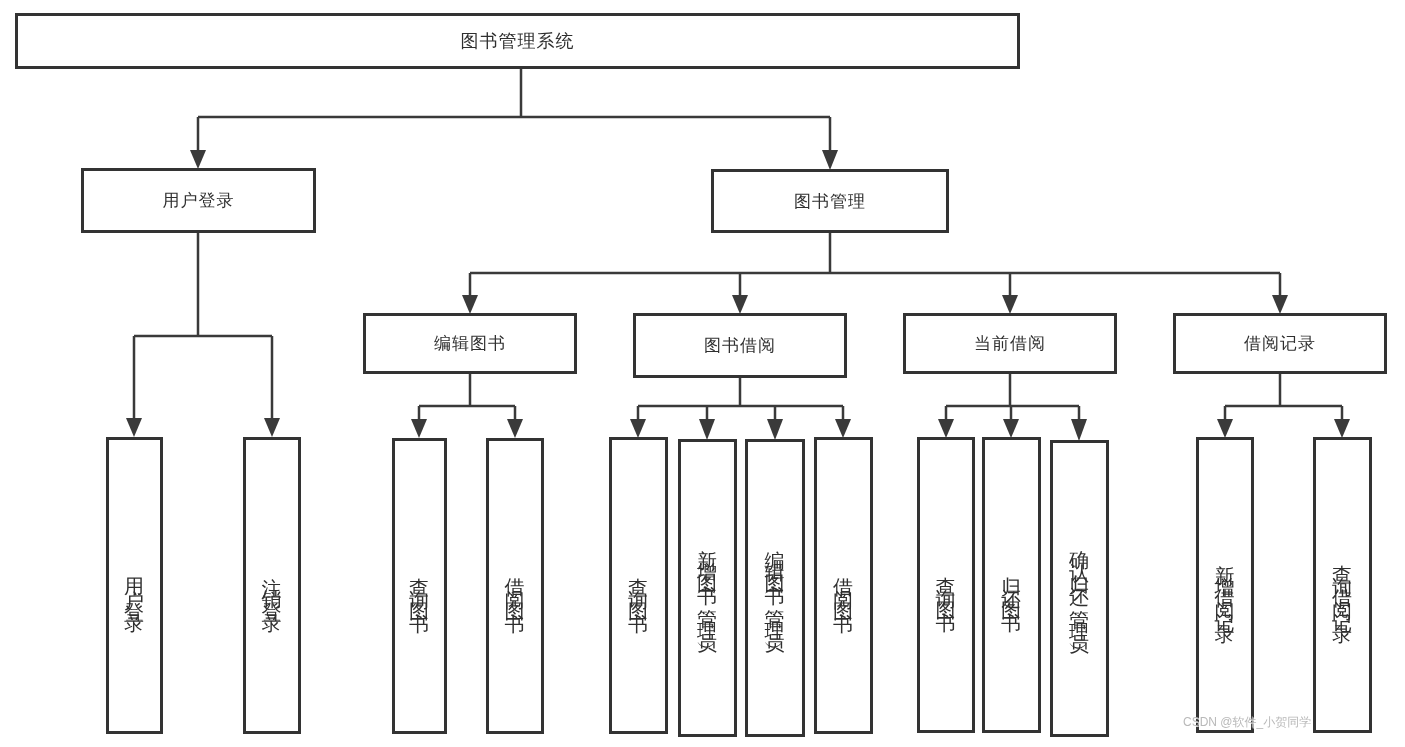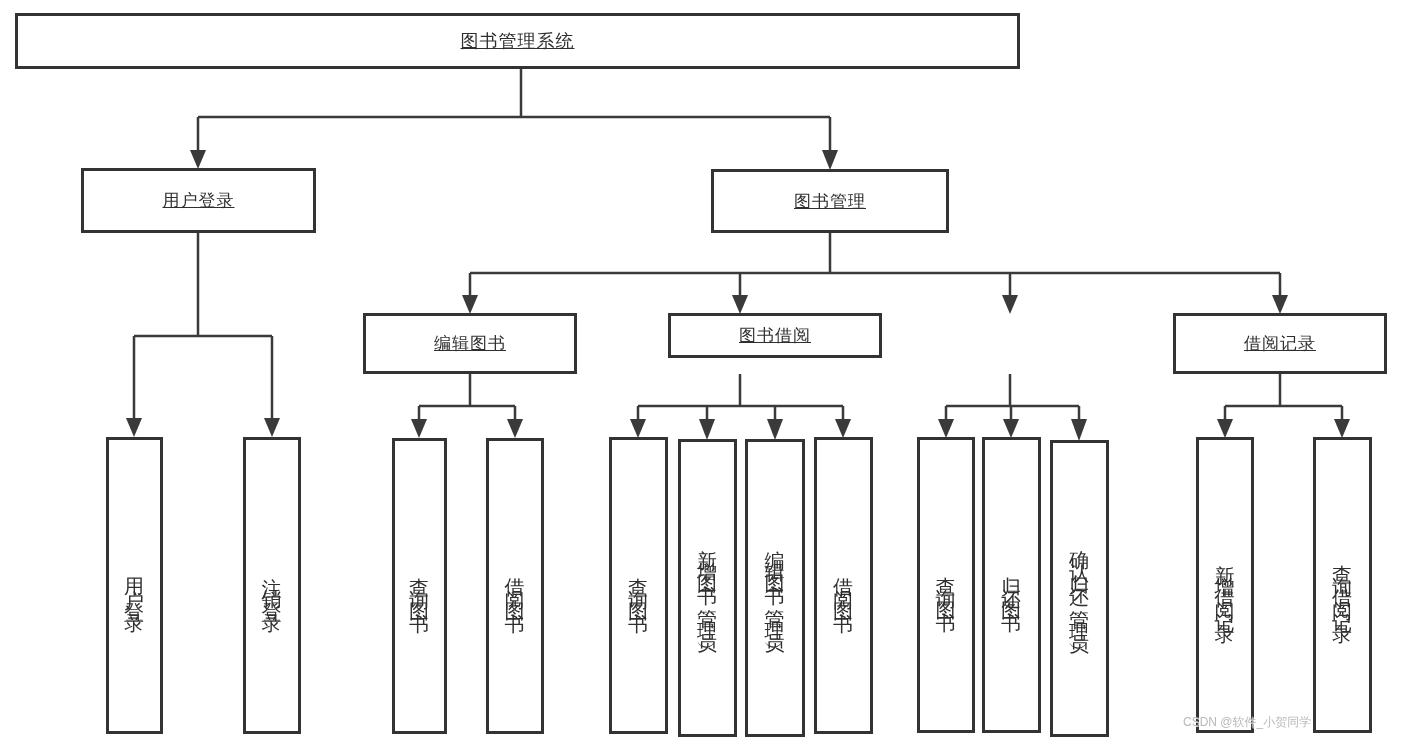--- a/index.html
+++ b/index.html
@@ -24,21 +24,20 @@
     background: #ffffff;
     display: flex;
     align-items: center;
     justify-content: center;
   }
   .hlabel {
     font-size: 17px;
     color: #2f2f2f;
     letter-spacing: 1px;
     white-space: nowrap;
-    text-decoration: underline;
   }
   .root .hlabel { font-size: 18px; }
   .leaf {
     border-width: 3px;
   }
   .vlabel {
     writing-mode: vertical-rl;
     text-orientation: mixed;
     font-size: 20px;
     letter-spacing: 12px;
@@ -132,22 +131,25 @@
   <div class="box" style="left:81px; top:168px; width:235px; height:65px;">
     <span class="hlabel">用户登录</span>
   </div>
   <div class="box" style="left:711px; top:169px; width:238px; height:64px;justify-content:center;">
     <span class="hlabel">图书管理</span>
   </div>
 
   <div class="box" style="left:363px; top:313px; width:214px; height:61px;">
     <span class="hlabel">编辑图书</span>
   </div>
-  <div class="box" style="left:668px; top:313px; width:214px; height:45px;">
+  <div class="box" style="left:633px; top:313px; width:214px; height:65px;">
     <span class="hlabel">图书借阅</span>
+  </div>
+  <div class="box" style="left:903px; top:313px; width:214px; height:61px;">
+    <span class="hlabel">当前借阅</span>
   </div>
   <div class="box" style="left:1173px; top:313px; width:214px; height:61px;">
     <span class="hlabel">借阅记录</span>
   </div>
 
   <div class="box leaf" style="left:106px; top:437px; width:57px; height:297px;">
     <span class="vlabel">用户登录</span>
   </div>
   <div class="box leaf" style="left:243px; top:437px; width:58px; height:297px;">
     <span class="vlabel">注销登录</span>

